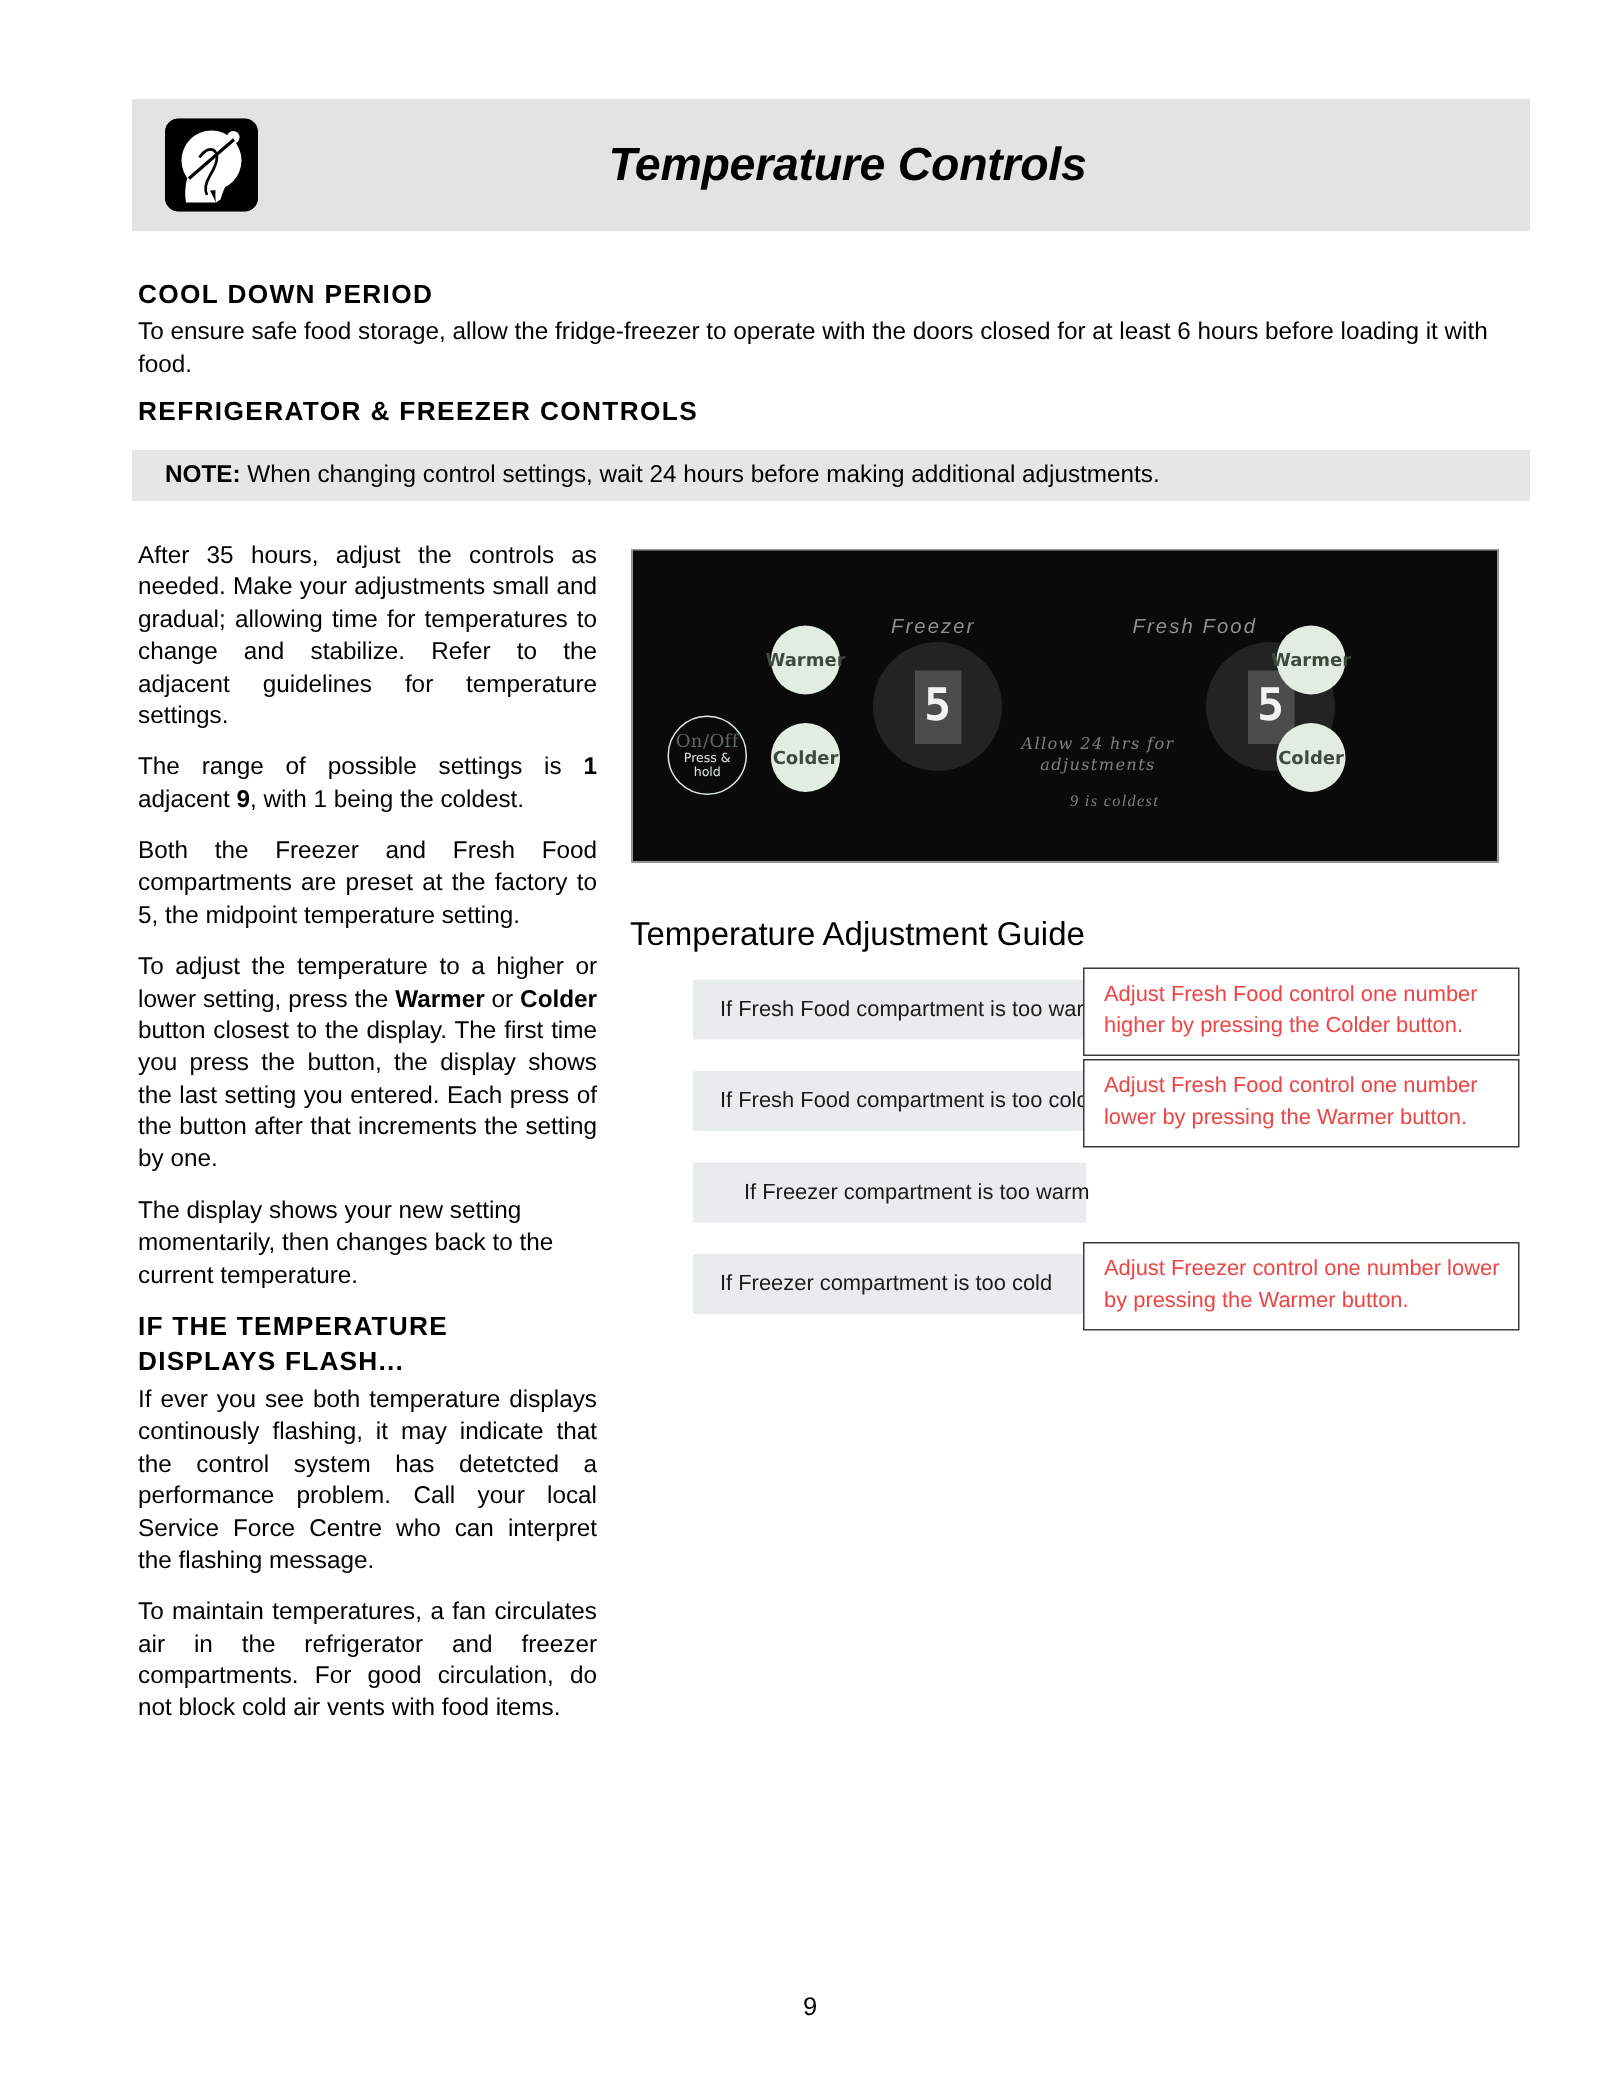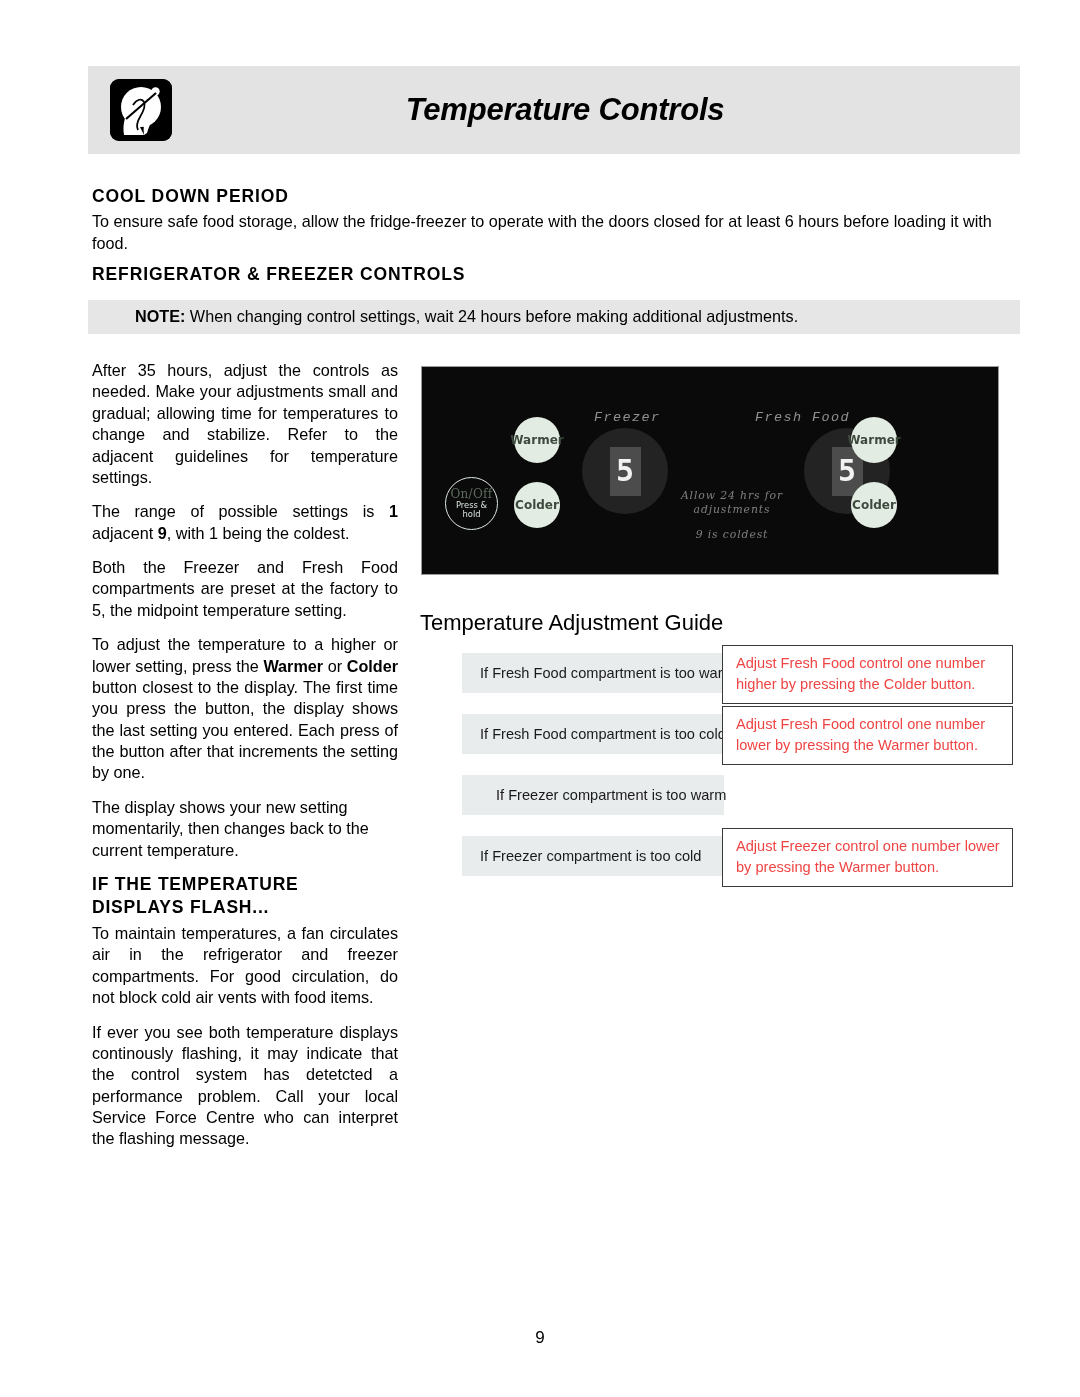--- a/index.html
+++ b/index.html
@@ -62,21 +62,20 @@
     position: absolute;
     left: 88px; top: 300px;
     width: 932px; height: 34px;
     background: #e6e6e6;
   }
   #note-text {
     position: absolute;
     left: 22px; top: 7px;
     font-size: 16.2px;
     white-space: nowrap;
-    margin-left: 25px;
   }
   #note-text b { font-weight: bold; }
 
   
   #left-col {
     position: absolute;
     left: 92px; top: 360px;
     width: 306px;
   }
   #left-col p {
@@ -113,21 +112,21 @@
   #control-panel {
     position: absolute;
     left: 421px; top: 366px;
     width: 578px; height: 209px;
     background: #0a0a0a;
     border: 1px solid #9a9a9a;
   }
   .cp-label {
     position: absolute;
     color: #8f918f;
-    font-family: Liberation Mono, monospace;
+    font-family: Liberation Sans, sans-serif;
     font-style: italic;
     font-size: 13.5px;
     letter-spacing: 1.4px;
     white-space: nowrap;
   }
   #lbl-freezer   { left: 172px; top: 43px; }
   #lbl-freshfood { left: 333px; top: 43px; }
 
   .cp-btn {
     position: absolute;
@@ -196,21 +195,21 @@
     position: absolute;
     color: #7e807e;
     font-family: "DejaVu Serif", serif;
     font-style: italic;
     font-size: 10.8px;
     letter-spacing: 0.9px;
     text-align: center;
     white-space: nowrap;
   }
   #cp-note-1 { left: 245px; top: 122px; width: 130px; line-height: 1.3; }
-  #cp-note-2 { left: 245px; top: 161px; width: 130px; }
+  #cp-note-2 { left: 256px; top: 161px; width: 130px; font-family: Liberation Serif, serif; }
 
   
   #guide-title {
     position: absolute;
     left: 420px; top: 610px;
     font-size: 22px;
   }
   #guide {
     position: absolute;
     left: 420px; top: 645px;
@@ -287,22 +286,22 @@
     <span>To adjust the temperature to a higher or lower setting, press the </span><b>Warmer</b><span> or </span><b>Colder</b><span> button closest to the display. The first time you press the button, the display shows the last setting you entered. Each press of the button after that increments the setting by one.</span>
   </p>
   <p class="last">The display shows your new setting momentarily, then changes back to the current temperature.</p>
 </div>
 
 <div id="flash-head">
   <span>IF THE TEMPERATURE</span><br>
   <span>DISPLAYS FLASH...</span>
 </div>
 <div id="flash-col">
+  <p>If ever you see both temperature displays continously flashing, it may indicate that the control system has detetcted a performance problem. Call your local Service Force Centre  who can interpret the flashing message.</p>
   <p>To maintain temperatures, a fan circulates air in the refrigerator and freezer compartments. For good circulation, do not block cold air vents with food items.</p>
-  <p>If ever you see both temperature displays continously flashing, it may indicate that the control system has detetcted a performance problem. Call your local Service Force Centre  who can interpret the flashing message.</p>
 </div>
 
 <div id="control-panel">
 
   <div class="cp-label" id="lbl-freezer">Freezer</div>
   <div class="cp-label" id="lbl-freshfood">Fresh Food</div>
 
   <div id="btn-onoff">
     <div id="onoff-main">On/Off</div>
     <div id="onoff-sub">

